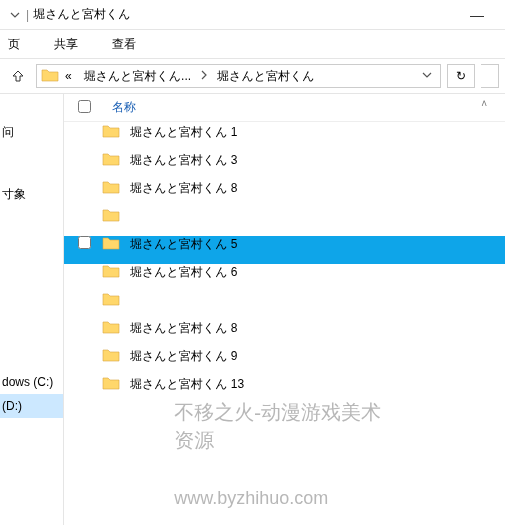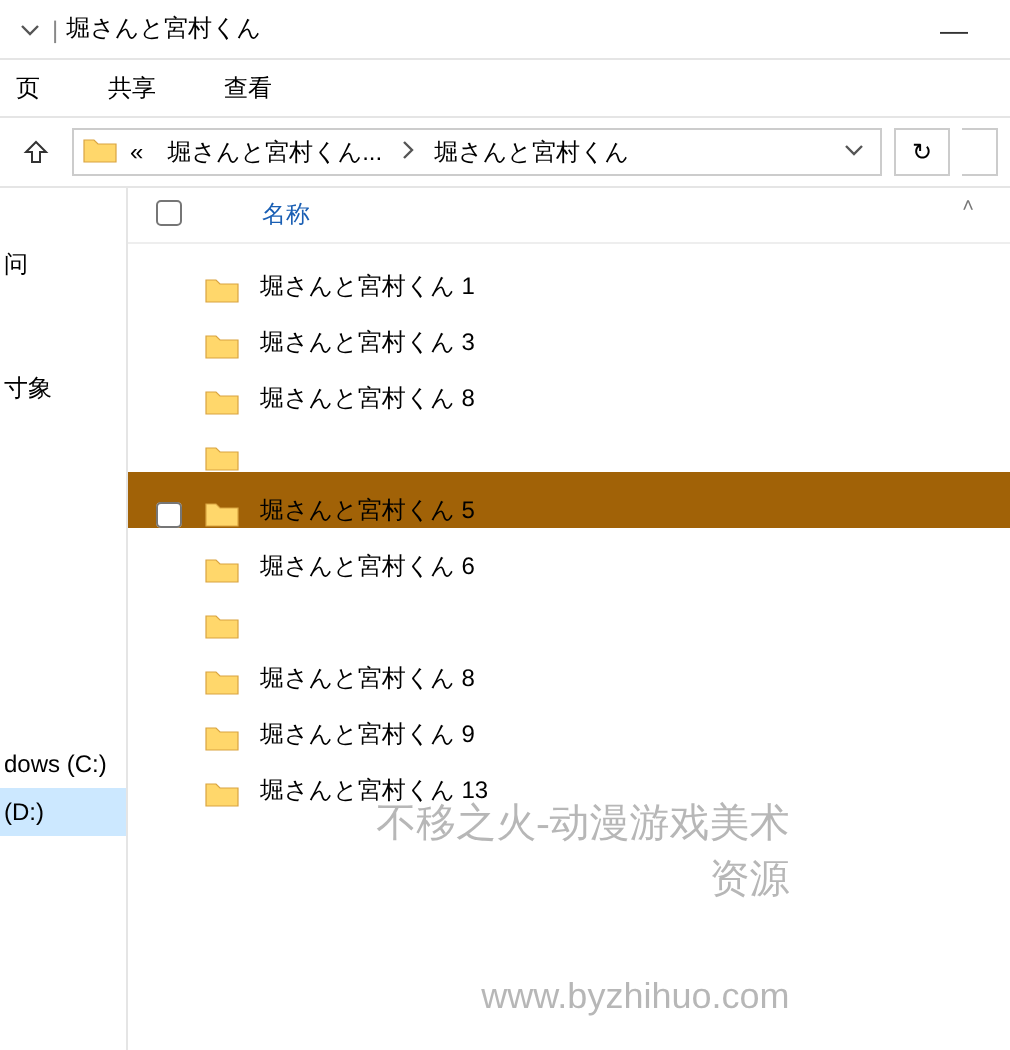--- a/index.html
+++ b/index.html
@@ -138,21 +138,20 @@
   .listarea {
     flex: 1;
     position: relative;
   }
   .headerrow {
     height: 28px;
     display: flex;
     align-items: center;
     border-bottom: 1px solid #eee;
     padding-left: 14px;
-    gap: 19px;
   }
   .headerrow .hcheck {
     width: 24px;
   }
   .headerrow .hcheck input {
     width: 13px;
     height: 13px;
   }
   .headerrow .hname {
     color: #1a5fb4;
@@ -165,26 +164,26 @@
     top: 4px;
     color: #777;
     font-size: 10px;
   }
   .items {
     padding-top: 2px;
   }
   .item {
     height: 28px;
     display: flex;
-    align-items: flex-end;
+    align-items: flex-start;
     padding-left: 14px;
     cursor: pointer;
   }
   .item.hovered {
-    background: #a16207;
+    background: #0ea5e9;
   }
   .item .icheck {
     width: 24px;
     display: flex;
     align-items: center;
   }
   .item .icheck input {
     width: 13px;
     height: 13px;
   }
@@ -194,21 +193,21 @@
     align-items: center;
   }
   .item .iname {
     padding-left: 6px;
   }
   .watermark {
     position: absolute;
     bottom: 14px;
     left: 50%;
     transform: translateX(-50%);
-    text-align: right;
+    text-align: left;
     color: #999;
     font-size: 20px;
     font-family: "STKaiti","KaiTi",serif;
     line-height: 1.4;
     pointer-events: none;
     opacity: 0.7;
   }
   .watermark .line2 {
     font-size: 18px;
     font-family: sans-serif;

